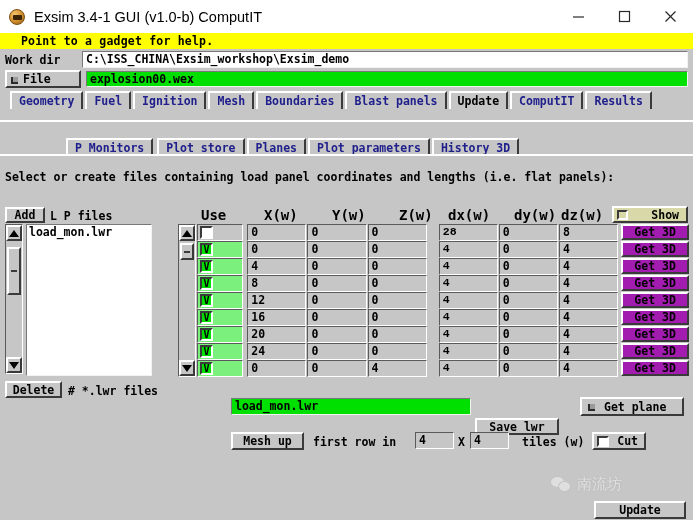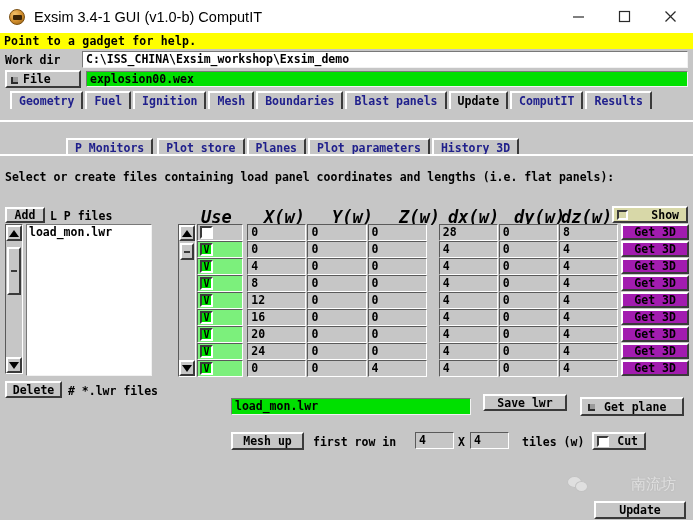--- a/index.html
+++ b/index.html
@@ -56,21 +56,21 @@
     background: #ffffff;
   }
   .win-btn svg { display: block; }
 
   
   .helpbar {
     position: absolute; left: 0; top: 33px;
     width: 693px; height: 16px;
     background: #ffff00;
     font-size: 11.5px; font-weight: bold; color: #000;
-    padding-left: 4px; line-height: 16px;
+    padding-left: 21px; line-height: 16px;
     white-space: nowrap;
     letter-spacing: 0.2px;
   }
 
   
   .workdir-row {
     position: absolute; left: 0; top: 51px;
     width: 693px; height: 17px;
     display: flex; align-items: center;
   }
@@ -249,23 +249,22 @@
     position: absolute; left: 68px; top: 384px;
     font-size: 11.5px; font-weight: bold; color: #000;
     white-space: nowrap;
   }
 
   
   .sb-table { left: 178px; top: 224px; height: 153px; }
   .thead {
     position: absolute; top: 207px;
     height: 16px;
-    font-size: 17px; font-weight: bold; color: #000;
-    white-space: nowrap;
-    font-style: italic;
+    font-size: 14px; font-weight: bold; color: #000;
+    white-space: nowrap;
   }
   .tbl {
     position: absolute; left: 197px; top: 224px;
     width: 492px;
   }
   .trow {
     display: flex; align-items: stretch;
     height: 17px;
   }
   .cell {
@@ -295,21 +294,21 @@
   .cbox.on {
     background: #00e000;
     color: #000;
     font-size: 10px; font-weight: bold;
     text-align: center; line-height: 9px;
   }
   .cell-use.on { background: #7cf07c; }
   .cell-x { width: 66px; }
   .cell-y { width: 66px; }
   .cell-z { width: 66px; margin-right: 12px; }
-  .cell-dx { width: 66px; }
+  .cell-dx { width: 66px; font-family: Liberation Mono, monospace; }
   .cell-dy { width: 66px; }
   .cell-dz { width: 66px; margin-right: 3px; }
   .get3d {
     width: 76px; height: 16px;
     background: #a21caf;
     border-top: 2px solid #ffffff;
     border-left: 2px solid #ffffff;
     border-right: 2px solid #3a3a3a;
     border-bottom: 2px solid #3a3a3a;
     font-size: 11.5px; font-weight: bold; color: #000;
@@ -345,22 +344,22 @@
     width: 240px; height: 17px;
     background: #00e000;
     border-top: 1px solid #787878;
     border-left: 1px solid #787878;
     border-right: 1px solid #f2f2f2;
     border-bottom: 1px solid #f2f2f2;
     font-size: 11.5px; font-weight: bold; color: #000;
     padding-left: 3px; line-height: 15px;
   }
   .save-btn {
-    position: absolute; left: 475px; top: 394px;
-    width: 84px; height: 17px; margin-left: 8px;
+    position: absolute; left: 475px; top: 418px;
+    width: 84px; height: 17px;
   }
   .getplane-btn {
     position: absolute; left: 580px; top: 397px;
     width: 104px; height: 19px;
     position: absolute;
     justify-content: flex-start; padding-left: 22px;
   }
   .getplane-btn .dropmark { left: 6px; top: 5px; }
 
   
@@ -406,24 +405,23 @@
     width: 12px; height: 11px;
     background: #ffffff;
     border-top: 2px solid #3a3a3a;
     border-left: 2px solid #3a3a3a;
     border-right: 2px solid #ffffff;
     border-bottom: 2px solid #ffffff;
   }
 
   
   .watermark {
-    position: absolute; left: 567px; top: 475px;
+    position: absolute; left: 550px; top: 475px;
     display: flex; align-items: center;
     opacity: 0.45;
-    gap: 37px;
   }
   .wm-logo {
     width: 22px; height: 18px; position: relative; margin-right: 5px;
   }
   .wm-logo .b1 {
     position: absolute; left: 0; top: 0;
     width: 15px; height: 12px;
     background: #ffffff;
     border: 1px solid #bdbdbd;
     border-radius: 50% 50% 45% 50%;

